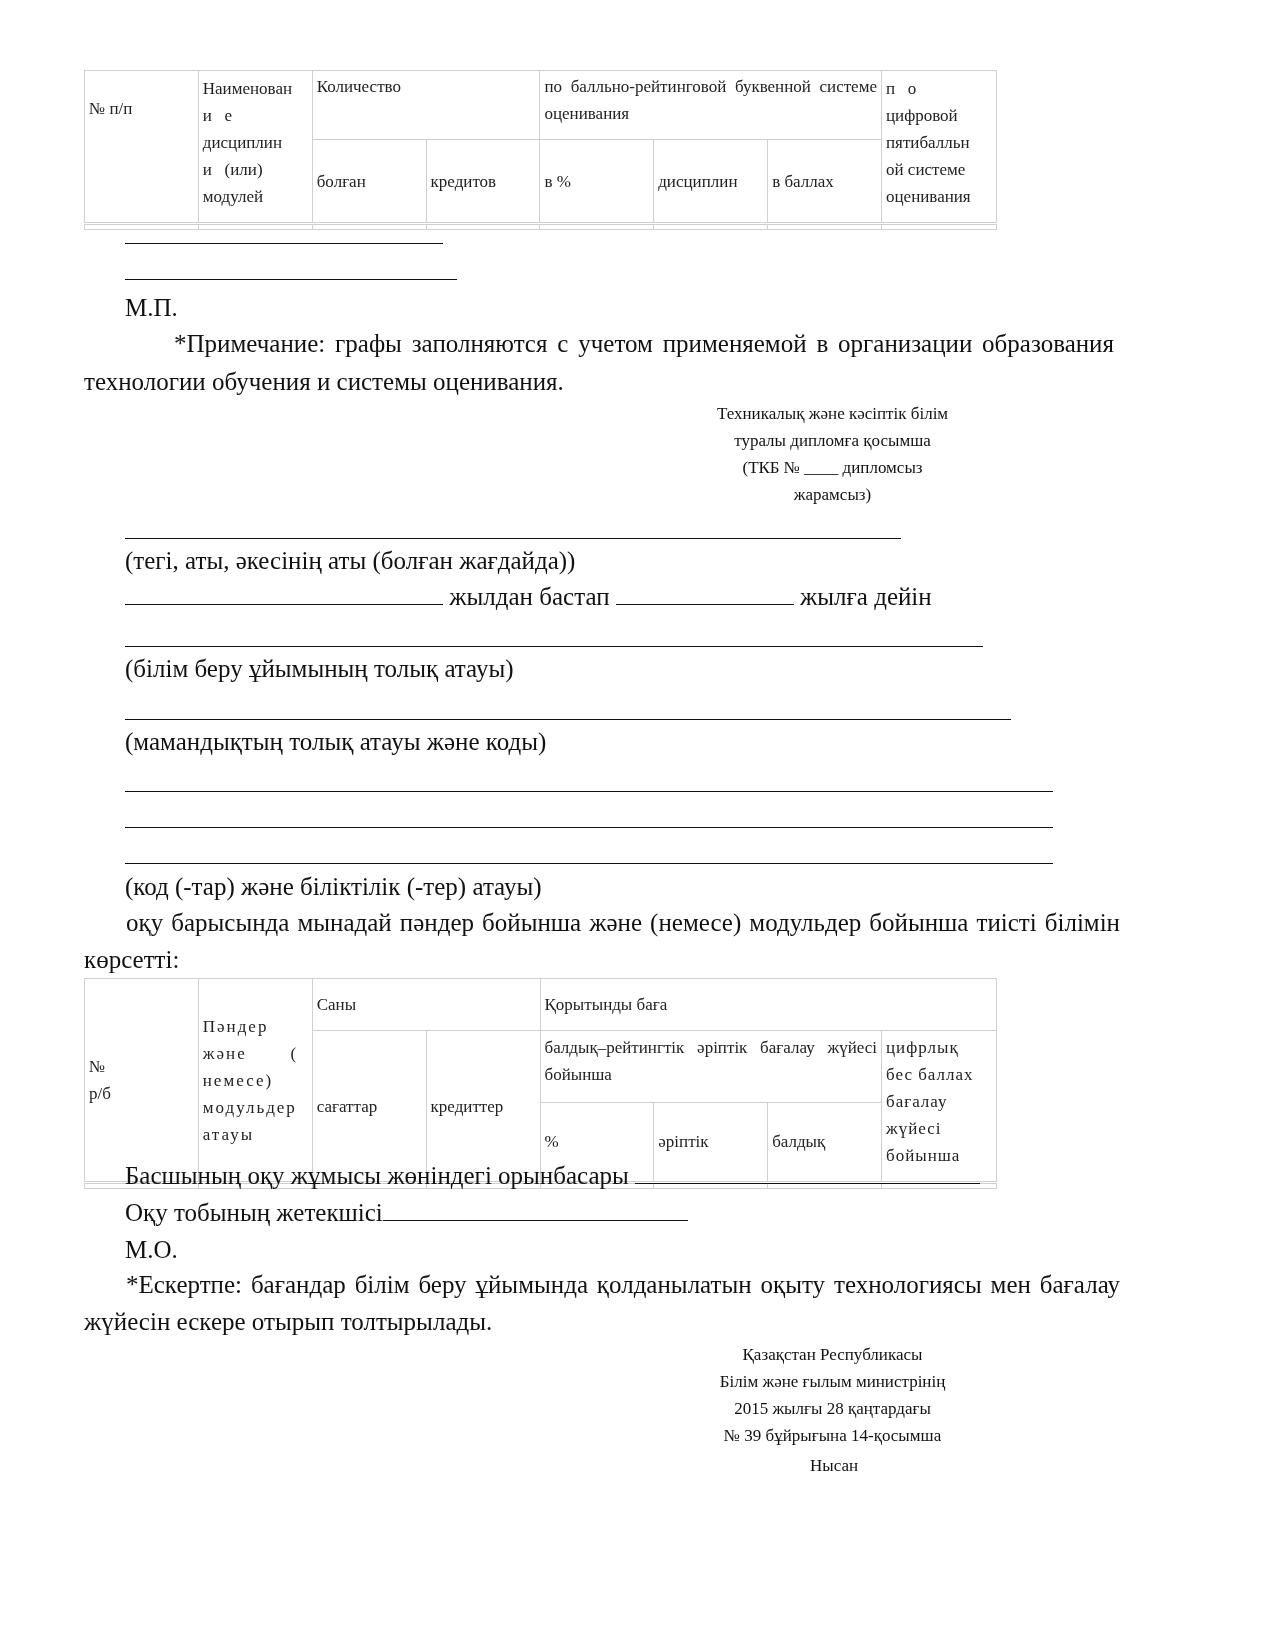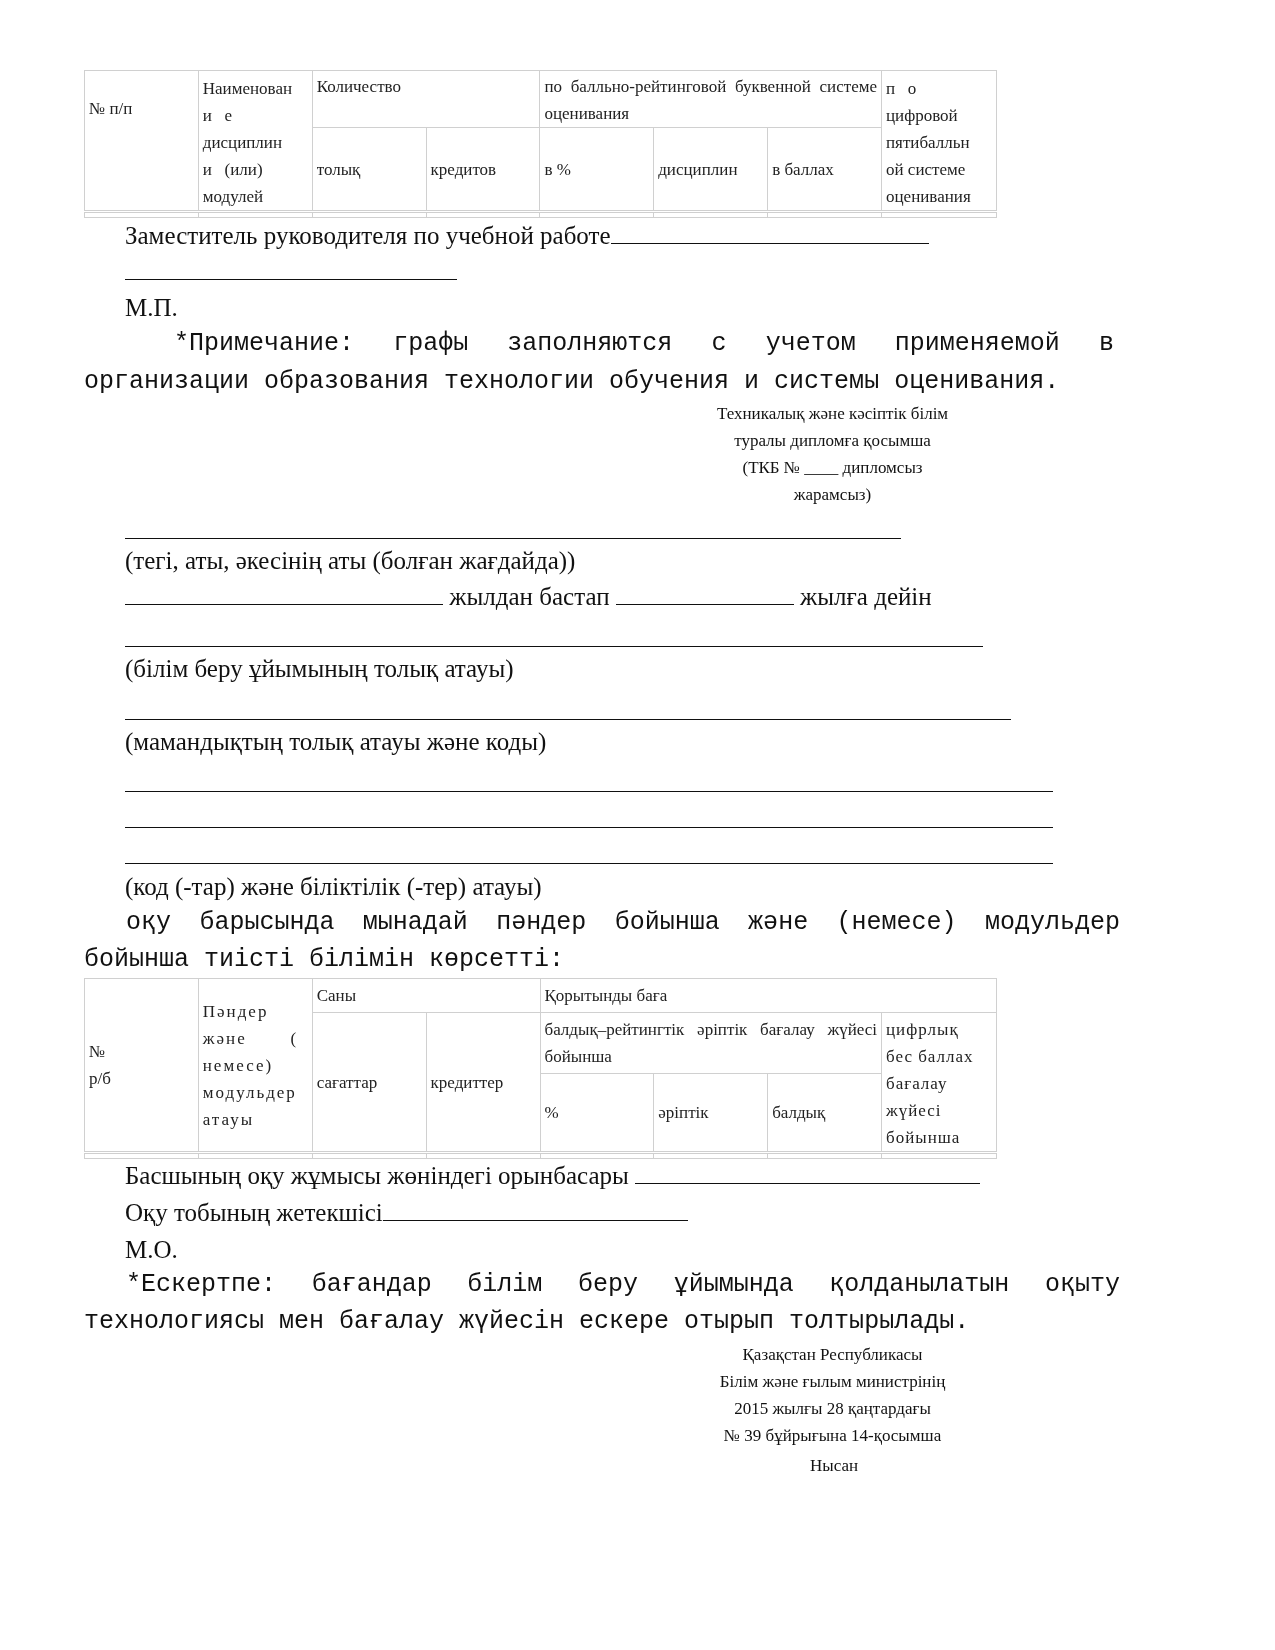--- a/index.html
+++ b/index.html
@@ -1,26 +1,26 @@
 <!DOCTYPE html>
 <html><head>
 <meta charset="utf-8">
 <style>
   html, body { margin: 0; padding: 0; background: #ffffff; }
   body { width: 1275px; height: 1650px; position: relative; overflow: hidden;
          font-family: "Liberation Serif", "DejaVu Serif", serif; color: #111; }
   table.grid { position: absolute; border-collapse: collapse; font-size: 17px; line-height: 27px; color: #222; }
-  table.grid td { border: 1.5px solid #d0d0d0; vertical-align: middle; padding: 0 4px; }
+  table.grid td { border: 1.5px solid #d0d0d0; vertical-align: middle; padding: 12px 4px; }
   table.grid td.top { vertical-align: top; }
   table.grid tr.empty td { height: 4px; border-top: 3px double #cfcfcf; padding: 0; }
   .sp { letter-spacing: 2px; }
   .line { position: absolute; font-size: 25px; line-height: 30px; white-space: nowrap; color: #111; }
   .uline { display: inline-block; border-bottom: 1.5px solid #111; height: 22px; vertical-align: baseline; }
   .hr { position: absolute; border-bottom: 1.5px solid #111; height: 0; }
-  .para { position: absolute; font-size: 25px; line-height: 38px; text-align: justify; color: #111; font-family: Liberation Mono, monospace; }
+  .para { position: absolute; font-size: 25px; line-height: 38px; text-align: justify; color: #111; }
   .small-center { position: absolute; font-size: 17px; line-height: 27px; text-align: center; color: #111; }
 </style>
 </head>
 <body>
 
 <table class="grid" style="left:84px; top:70px; width:913px;">
   <colgroup>
     <col style="width:114px">
       <col style="width:114px">
       <col style="width:114px">
@@ -44,41 +44,41 @@
     <td colspan="3" class="top" style="padding-top:2px; text-align:justify;">по балльно-рейтинговой буквенной системе оценивания</td>
     <td rowspan="2" class="top" style="padding-top:4px;">
       <div style="white-space:pre">п   о</div>
       <div>цифровой</div>
       <div>пятибалльн</div>
       <div>ой системе</div>
       <div>оценивания</div>
     </td>
   </tr>
   <tr style="height:84px">
-    <td>толық</td>
+    <td>болған</td>
     <td>кредитов</td>
     <td>в %</td>
     <td>дисциплин</td>
     <td>в баллах</td>
   </tr>
   <tr class="empty">
     <td></td>
         <td></td>
         <td></td>
         <td></td>
         <td></td>
         <td></td>
         <td></td>
         <td></td>
   </tr>
 </tbody>
   </table>
 
 <div class="line" style="left:125px; top:221px;">
-  <span>Заместитель руководителя по учебной работе</span><span class="uline" style="width:318px;"></span>
+  <span class="uline" style="width:318px;"></span>
 </div>
 <div class="line" style="left:125px; top:257px;">
   <span class="uline" style="width:332px;"></span>
 </div>
 <div class="line" style="left:125px; top:293px;">М.П.</div>
 
 <div class="para" style="left:84px; top:325px; width:1030px; text-indent:90px;">*Примечание: графы заполняются с учетом применяемой в организации образования технологии обучения и системы оценивания.</div>
 
 <div class="small-center" style="left:680px; top:400px; width:305px;">
   <div>Техникалық және кәсіптік білім</div>

